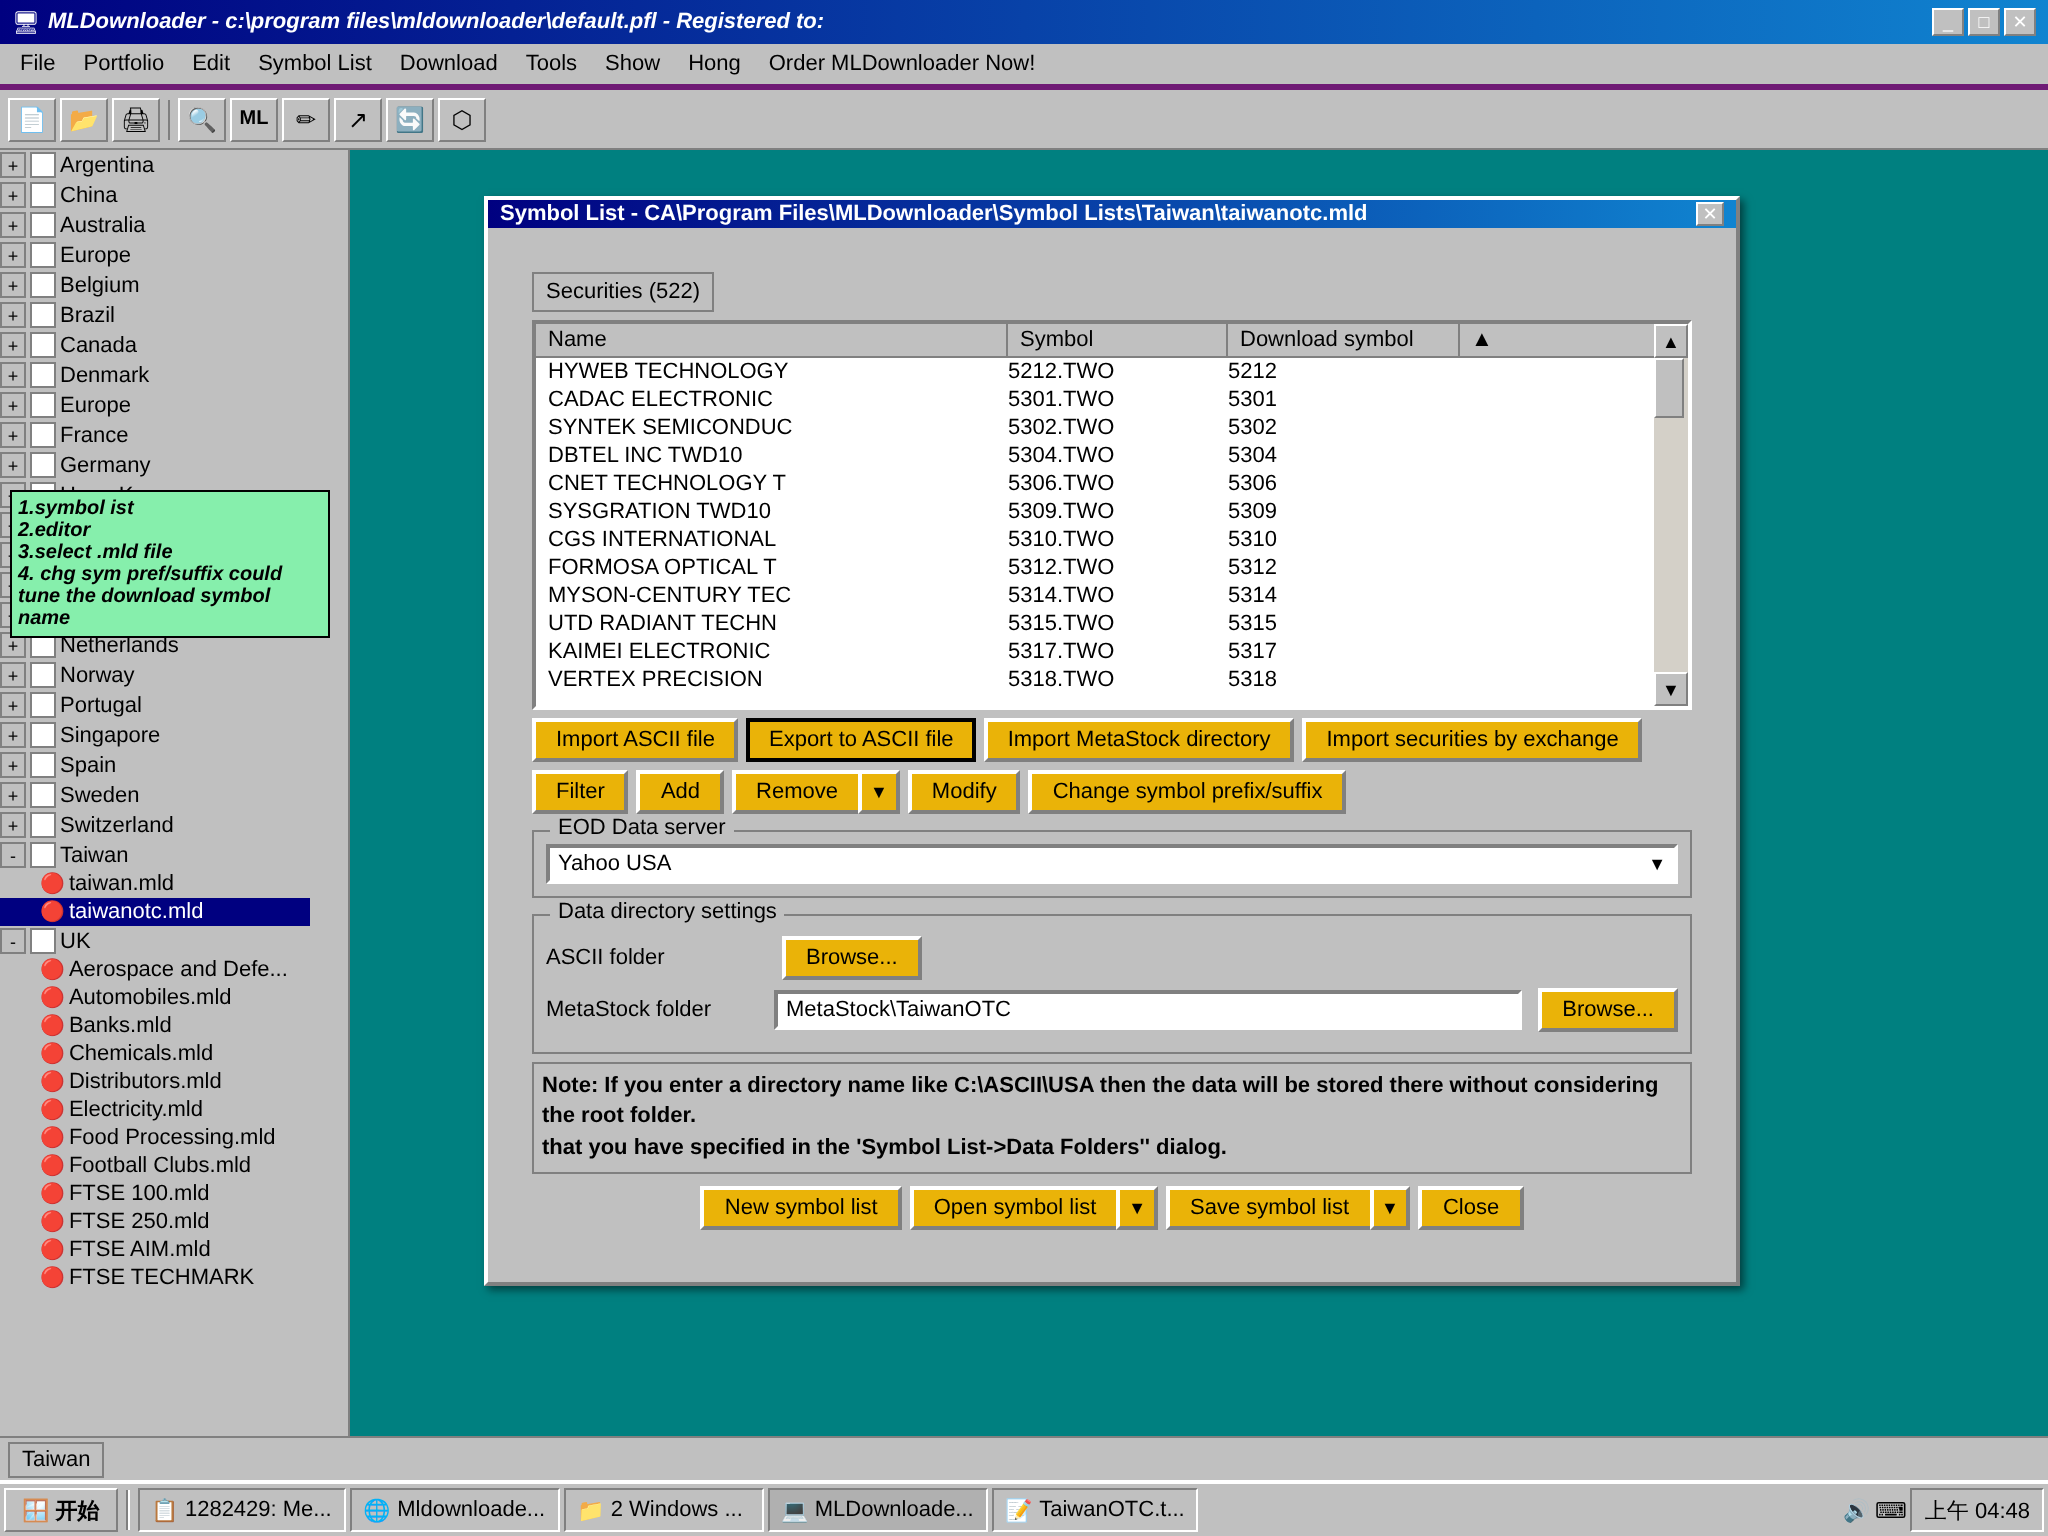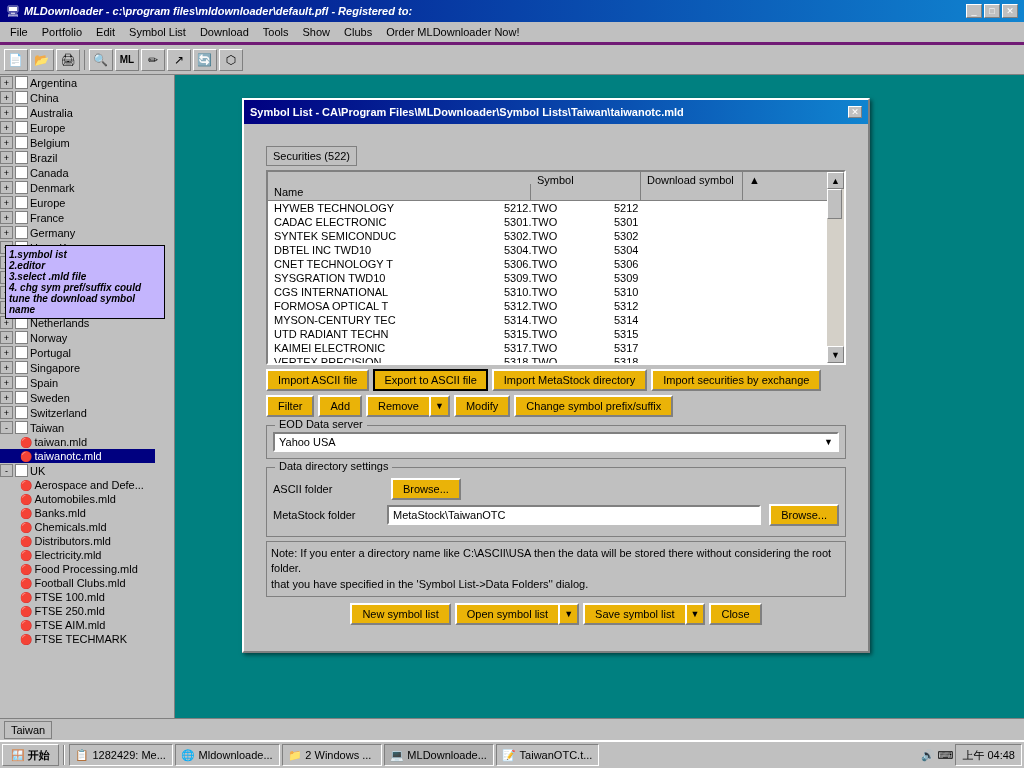--- a/index.html
+++ b/index.html
@@ -25,48 +25,48 @@
     
     
     .sidebar { width: 175px; background: #c0c0c0; border-right: 1px solid #808080; overflow-y: auto; overflow-x: hidden; position: relative; }
     .sidebar-inner { width: 155px; }
     .tree-item { padding: 1px 0; display: flex; align-items: center; cursor: pointer; white-space: nowrap; }
     .tree-checkbox { width: 13px; height: 13px; border: 1px solid #808080; background: white; margin-right: 2px; flex-shrink: 0; display: flex; align-items: center; justify-content: center; font-size: 9px; }
     .tree-expand { width: 13px; height: 13px; border: 1px solid #808080; background: #c0c0c0; margin-right: 2px; flex-shrink: 0; display: flex; align-items: center; justify-content: center; font-size: 9px; }
     .tree-label { font-size: 11px; }
     .tree-icon { margin-right: 2px; font-size: 10px; }
     .tree-indent { padding-left: 20px; }
-    .annotation-box { position: absolute; top: 155px; left: 5px; background: #c4b5fd; border: 1px solid black; padding: 3px; font-size: 10px; font-style: italic; font-weight: bold; z-index: 10; max-width: 160px; }
+    .annotation-box { position: absolute; top: 155px; left: 5px; background: #86efac; border: 1px solid black; padding: 3px; font-size: 10px; font-style: italic; font-weight: bold; z-index: 10; max-width: 160px; }
     .scroll-btn { width: 17px; height: 17px; background: #c0c0c0; border: 1px solid; border-color: #ffffff #808080 #808080 #ffffff; display: flex; align-items: center; justify-content: center; font-size: 9px; cursor: pointer; }
     
     
     .status-bar { height: 22px; background: #c0c0c0; border-top: 1px solid #808080; display: flex; align-items: center; padding: 0 4px; }
     .status-panel { border: 1px solid #808080; padding: 1px 6px; font-size: 11px; height: 18px; display: flex; align-items: center; }
     
     
     .taskbar { position: fixed; bottom: 0; left: 0; width: 1024px; height: 28px; background: #c0c0c0; border-top: 2px solid #ffffff; display: flex; align-items: center; padding: 0 2px; gap: 2px; z-index: 1000; }
     .start-btn { background: #c0c0c0; border: 1px solid; border-color: #ffffff #808080 #808080 #ffffff; padding: 2px 8px; font-size: 11px; font-weight: bold; display: flex; align-items: center; gap: 3px; cursor: pointer; height: 22px; }
     .taskbar-item { background: #c0c0c0; border: 1px solid; border-color: #808080 #ffffff #ffffff #808080; padding: 2px 6px; font-size: 11px; height: 22px; display: flex; align-items: center; cursor: pointer; min-width: 100px; overflow: hidden; white-space: nowrap; }
     .taskbar-active { border-color: #808080 #ffffff #ffffff #808080; background: #b0b0b0; }
     .taskbar-sep { width: 2px; height: 20px; border-left: 1px solid #808080; border-right: 1px solid #ffffff; margin: 0 2px; }
     .taskbar-clock { margin-left: auto; background: #c0c0c0; border: 1px solid; border-color: #808080 #ffffff #ffffff #808080; padding: 2px 6px; font-size: 11px; height: 22px; display: flex; align-items: center; }
     .taskbar-tray { display: flex; align-items: center; margin-left: auto; gap: 2px; }
     
     
     .dialog-overlay { position: fixed; top: 0; left: 0; width: 1024px; height: 768px; z-index: 100; }
     .dialog { position: absolute; top: 98px; left: 242px; width: 628px; background: #c0c0c0; border: 2px solid; border-color: #ffffff #808080 #808080 #ffffff; box-shadow: 2px 2px 4px rgba(0,0,0,0.5); }
-    .dialog-title { background: linear-gradient(to right, #000080, #1084d0); color: white; padding: 3px 6px; display: flex; align-items: center; justify-content: space-between; height: 24px; }
+    .dialog-title { background: linear-gradient(to right, #000080, #1084d0); color: white; padding: 3px 6px; display: flex; align-items: center; justify-content: space-between; height: 14px; }
     .dialog-title-text { font-size: 11px; font-weight: bold; }
     .dialog-close { width: 14px; height: 12px; background: #c0c0c0; border: 1px solid; border-color: #ffffff #808080 #808080 #ffffff; display: flex; align-items: center; justify-content: center; font-size: 9px; cursor: pointer; }
     .dialog-body { padding: 22px; }
     .list-container { border: 2px solid; border-color: #808080 #ffffff #ffffff #808080; background: white; height: 195px; overflow: hidden; position: relative; }
     .list-cols { display: flex; background: #c0c0c0; border-bottom: 1px solid #808080; }
     .list-col { padding: 2px 6px; font-size: 11px; border-right: 1px solid #808080; cursor: pointer; }
     .list-col:last-child { flex: 1; }
-    .list-col-name { width: 263px; margin-top: 12px; }
+    .list-col-name { width: 236px; }
     .list-col-symbol { width: 110px; }
     .list-col-download { flex: 1; }
     .list-col-sort { width: 17px; border-right: none; }
     .list-body { overflow-y: auto; height: calc(100% - 24px); }
     .list-row { display: flex; padding: 1px 0; }
     .list-cell { padding: 0 6px; font-size: 11px; overflow: hidden; white-space: nowrap; }
     .list-cell-name { width: 230px; }
     .list-cell-symbol { width: 110px; }
     .list-cell-download { flex: 1; }
     
@@ -110,21 +110,21 @@
   </div>
 
   <div class="menu-bar">
     <span class="menu-item">File</span>
     <span class="menu-item">Portfolio</span>
     <span class="menu-item">Edit</span>
     <span class="menu-item">Symbol List</span>
     <span class="menu-item">Download</span>
     <span class="menu-item">Tools</span>
     <span class="menu-item">Show</span>
-    <span class="menu-item">Clubs</span>
+    <span class="menu-item">Hong</span>
     <span class="menu-item">Order MLDownloader Now!</span>
   </div>
 
   <div class="toolbar">
     <div class="toolbar-btn">📄</div>
     <div class="toolbar-btn">📂</div>
     <div class="toolbar-btn">🖨</div>
     <div class="toolbar-separator"></div>
     <div class="toolbar-btn">🔍</div>
     <div class="toolbar-btn" style="font-size:10px;font-weight:bold;">ML</div>
@@ -460,21 +460,21 @@
               <button class="win-btn" style="margin-left:4px;white-space:nowrap;">Browse...</button>
             </div>
             <div class="text-field-row">
               <span class="text-field-label">MetaStock folder</span>
               <input type="text" class="text-field" style="flex: 1 1 0%;" value="MetaStock\TaiwanOTC">
               <button class="win-btn" style="margin-left:4px;white-space:nowrap;">Browse...</button>
             </div>
           </div>
           
           
-          <div style="border:1px solid #808080;padding:4px;margin:4px 0;background:#c0c0c0;">
+          <div style="border:1px solid #808080;padding:4px;margin:4px 0;background:#c0c0c0;font-weight:bold;">
             <p class="note-text">Note: If you enter a directory name like C:\ASCII\USA then the data will be stored there without considering the root folder.</p>
             <p class="note-text">that you have specified in the 'Symbol List-&gt;Data Folders'' dialog.</p>
           </div>
           
           
           <div class="btn-row" style="justify-content:center;margin-top:6px;">
             <button class="win-btn">New symbol list</button>
             <div class="win-btn-dropdown">
               <button class="win-btn" style="border-right:none;">Open symbol list</button>
               <button class="win-btn" style="padding:3px 4px;font-size:9px;">▼</button>

